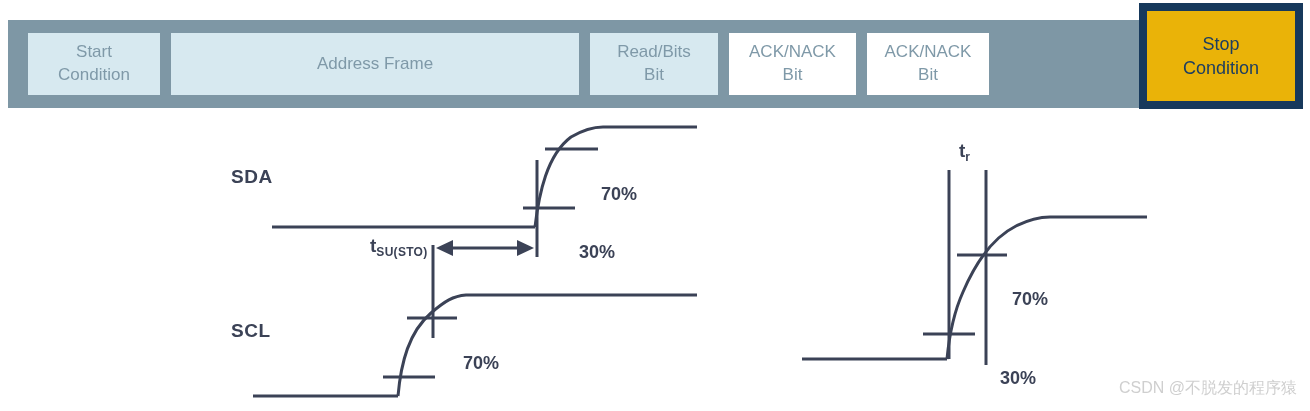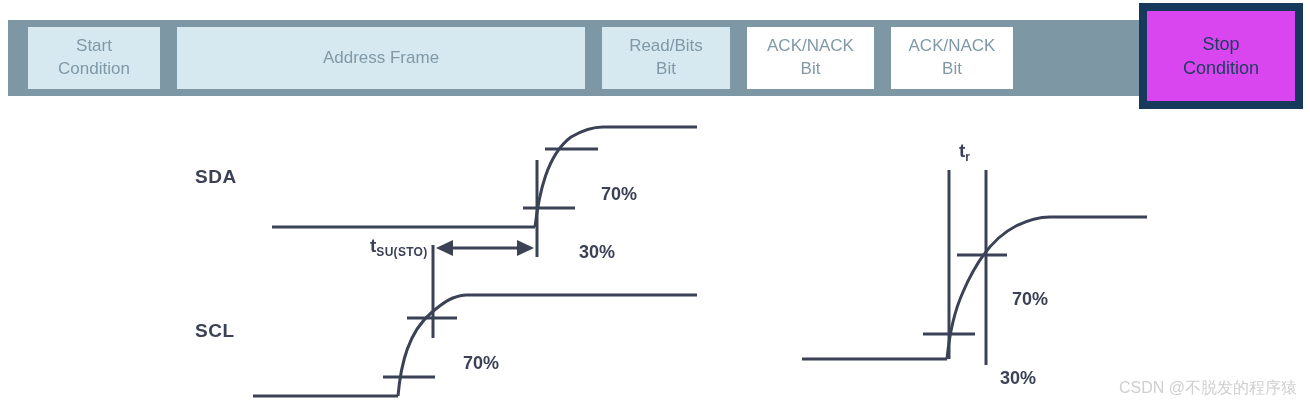--- a/index.html
+++ b/index.html
@@ -5,45 +5,46 @@
   * { margin:0; padding:0; box-sizing:border-box; }
   html,body { background:#ffffff; }
   .canvas {
     position:relative; width:1310px; height:411px;
     background:#ffffff; overflow:hidden;
     font-family:"Liberation Sans", sans-serif;
   }
 
   
   .frame-bar {
-    position:absolute; left:8px; top:20px; width:1139px; height:76px;
+    position:absolute; left:8px; top:20px; width:1139px; height:88px;
     background:#7E97A5;
-    display:flex; align-items:center; gap:17px;
+    display:flex; align-items:center; gap:11px;
     padding:8px 0 8px 20px;
   }
   .cell {
     height:62px; display:flex; flex-direction:column;
     align-items:center; justify-content:center;
     font-size:17px; line-height:1.35; color:#7F99A8; text-align:center;
     flex:0 0 auto;
   }
   .cell.light { background:#D7E9F0; }
   .cell.white { background:#FFFFFF; }
   .stop-cell {
     position:absolute; left:1139px; top:3px; width:164px; height:106px;
-    background:#d946ef; border:8px solid #17395C;
+    background:#eab308; border:8px solid #17395C;
     display:flex; flex-direction:column; align-items:center; justify-content:center;
     font-size:18px; line-height:1.35; color:#1E3E60; text-align:center;
   }
 
   
   .wave-svg { position:absolute; left:0; top:0; width:1310px; height:411px; }
   .sig-label {
     position:absolute; font-size:19px; font-weight:bold; color:#3B4256;
     letter-spacing:0.5px;
+    margin-left:36px;
   }
   .pct-label {
     position:absolute; font-size:18px; font-weight:bold; color:#3B4256;margin-top:44px;
   }
   .t-label {
     position:absolute; font-size:19px; font-weight:bold; color:#3B4256;
     white-space:nowrap;
   }
   .t-label .sub {
     font-size:12px; font-weight:bold; vertical-align:-4px; letter-spacing:0.3px;

